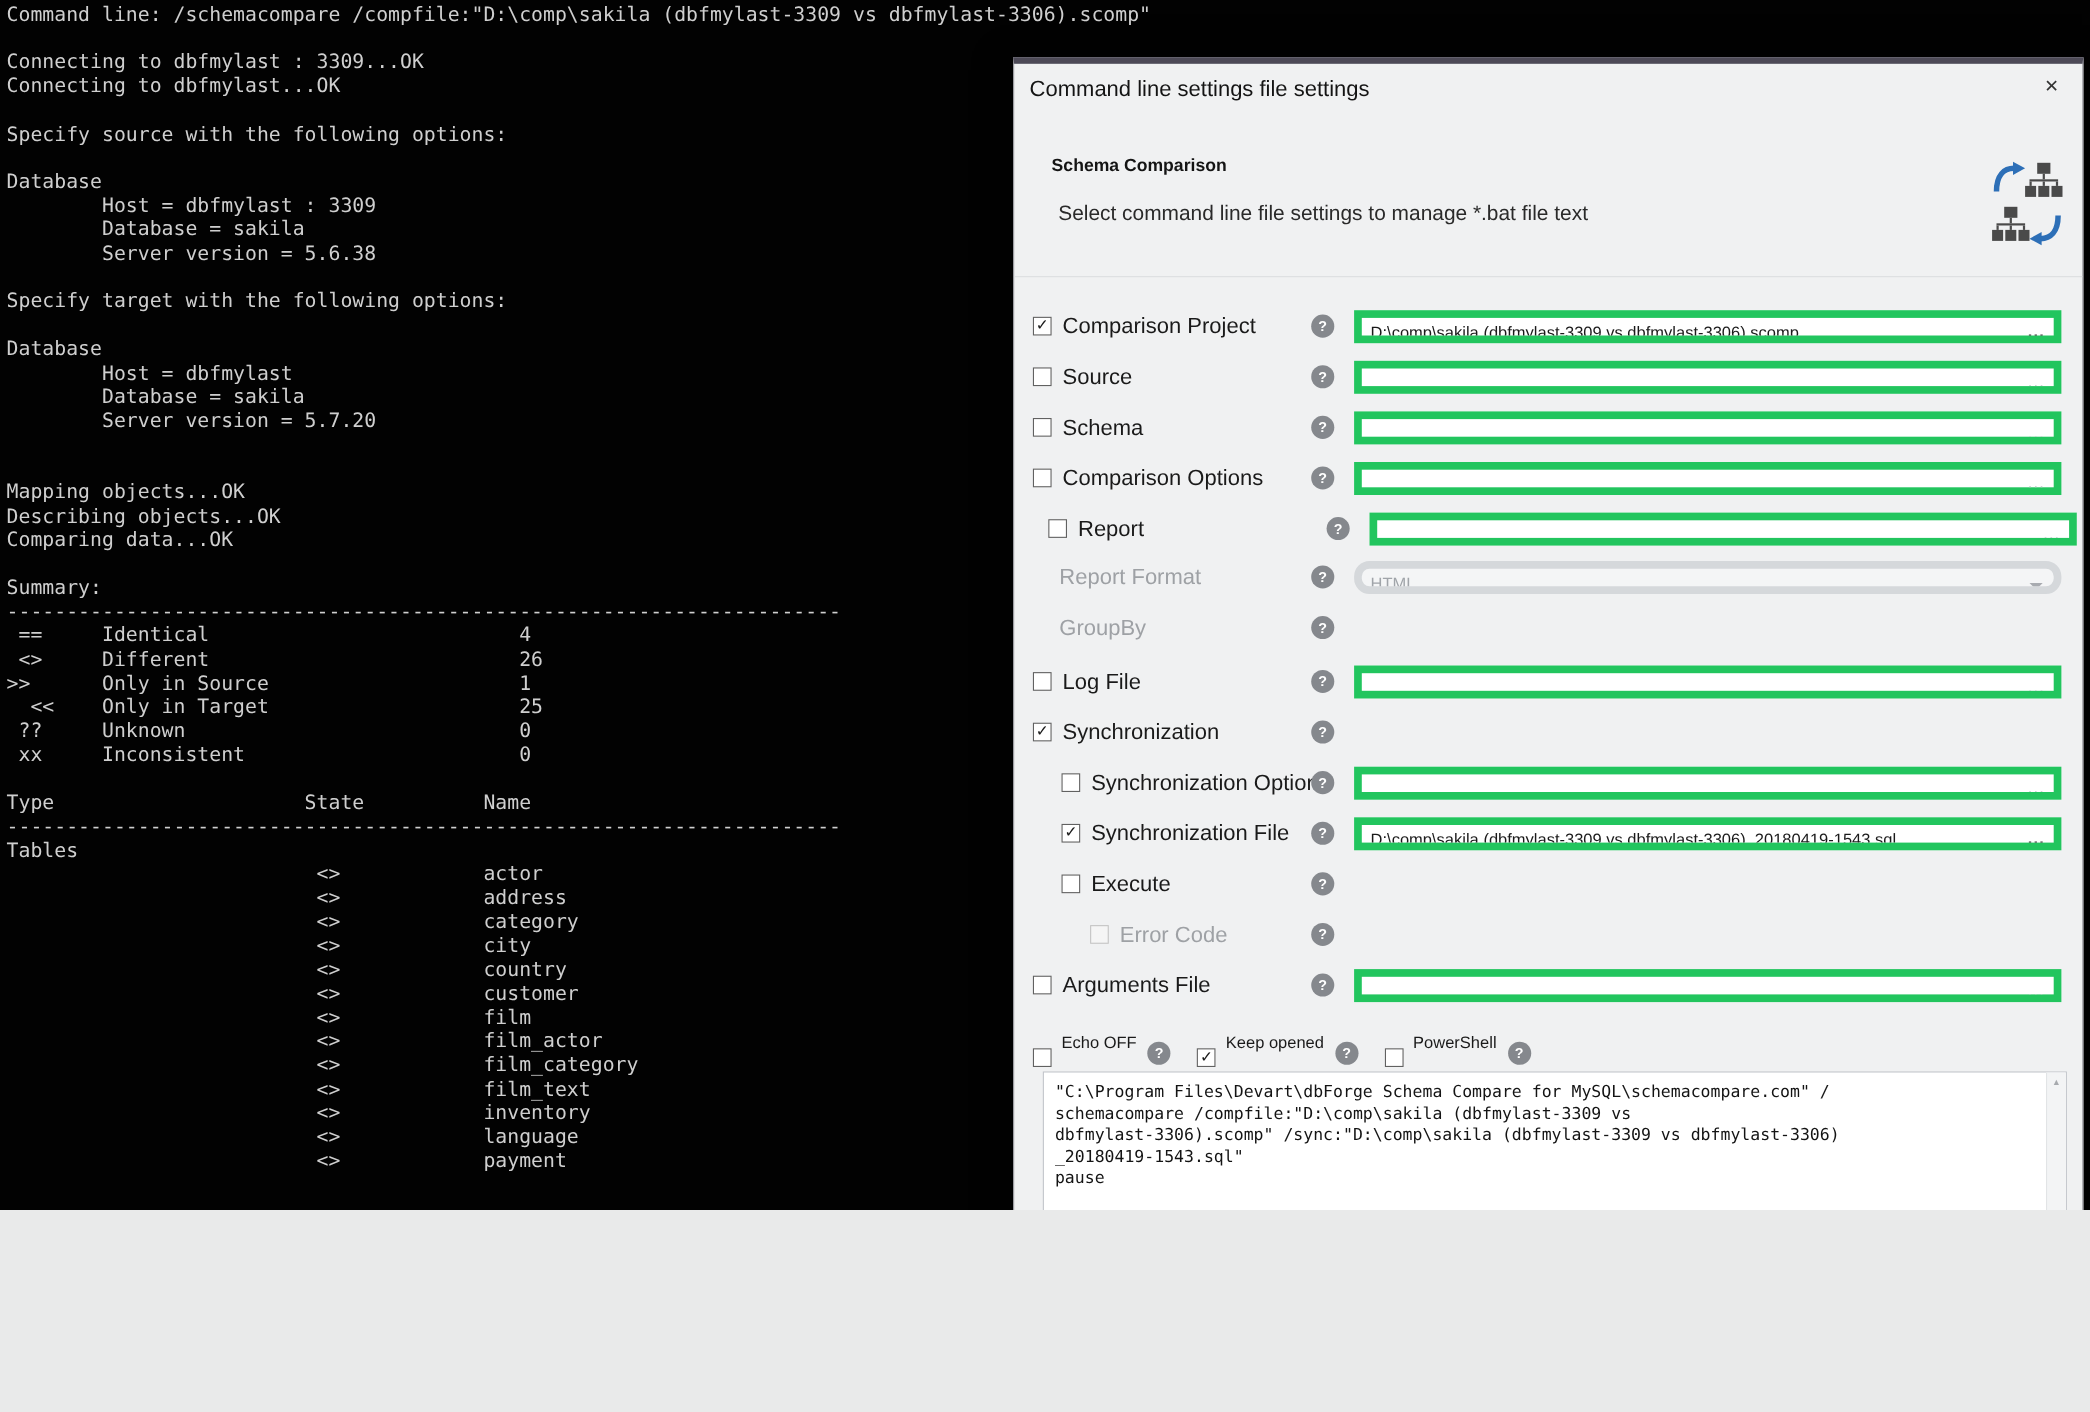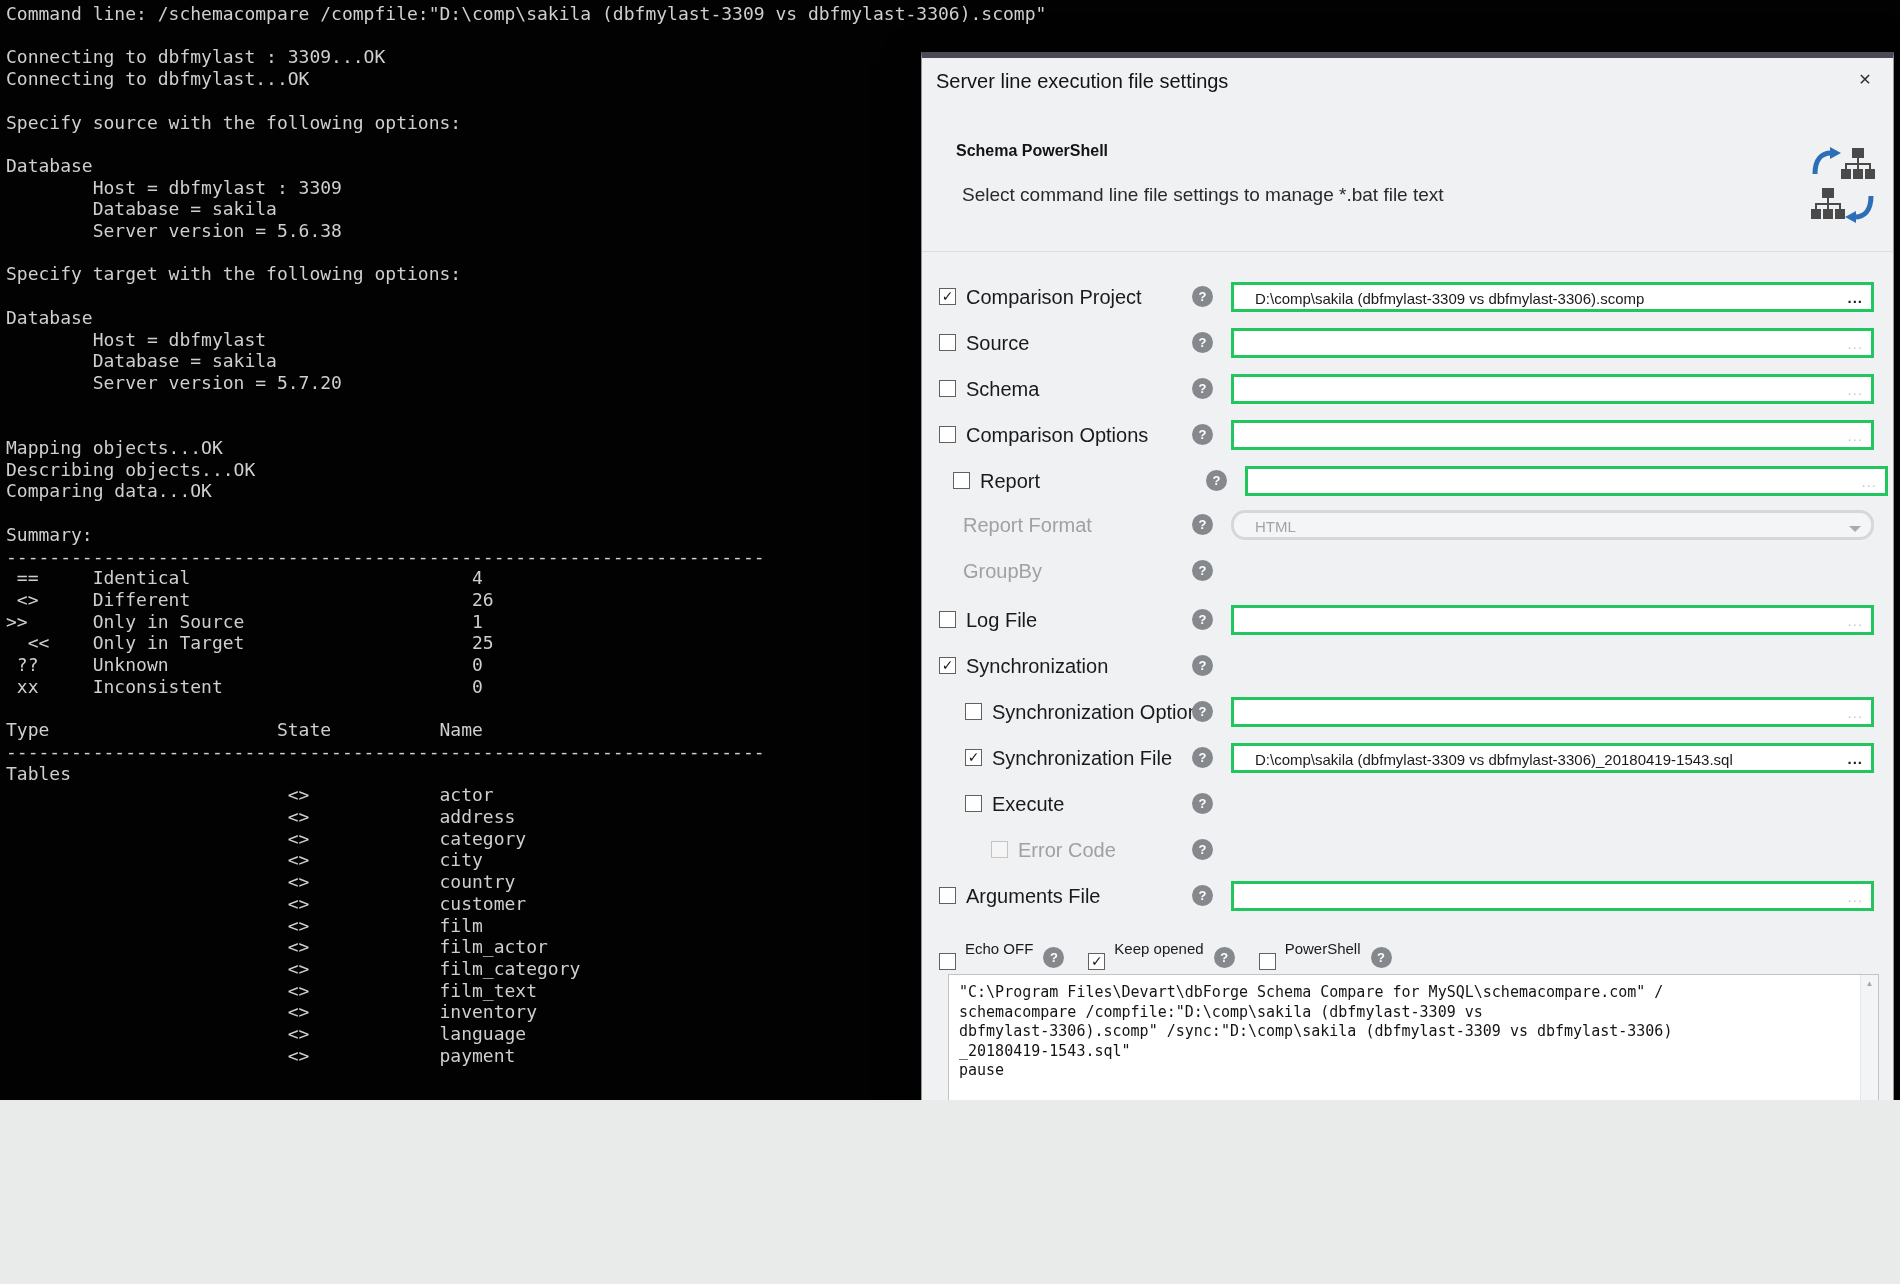--- a/index.html
+++ b/index.html
@@ -27,22 +27,22 @@
   .cb{position:absolute;top:6px;width:17px;height:17px;background:#fff;border:1px solid #616161;
       box-sizing:border-box;text-align:center;color:#1a1a1a;
       font:bold 14px/14px "DejaVu Sans",sans-serif;}
   .cb-disabled{border-color:#c4c4c4;background:#f5f5f5;}
   .rl{position:absolute;top:0;line-height:30px;font-size:20px;color:#1a1a1a;white-space:nowrap;}
   .disabled .rl{color:#9ea1a5;}
   .help{position:absolute;left:270px;top:4px;width:21px;height:21px;border-radius:50%;
         background:#85888d;color:#fff;text-align:center;
         font:bold 13px/21px "Liberation Sans",sans-serif;}
   .fld{position:absolute;left:309px;top:0;width:643px;height:30px;background:#fff;
-       border:3px solid #22c55e;box-sizing:border-box;font-size:15px;line-height:28px;
-       color:#1a1a1a;padding:0 30px 0 21px;white-space:nowrap;overflow:hidden;}
+       border:7px solid #22c55e;box-sizing:border-box;font-size:15px;line-height:28px;
+       color:#1a1a1a;padding:0 30px 0 8px;white-space:nowrap;overflow:hidden;}
   .fld.combo{background:#f4f5f6;border-color:#d5d8db;color:#a0a4a9;border-radius:14px;}
   .dots{position:absolute;right:8px;top:0;line-height:25px;font-weight:bold;letter-spacing:1px;
         color:#1d1d1d;font-size:15px;}
   .dots.faint{color:#c3c6ca;font-weight:normal;}
   .arrow{position:absolute;right:10px;top:13px;width:0;height:0;border-left:6px solid transparent;
          border-right:6px solid transparent;border-top:6px solid #a8abb0;}
   
   .opts{position:absolute;left:17px;top:876px;height:30px;display:flex;align-items:flex-start;}
   .opts .cb{position:relative;top:6px;}
   .opts .ol{line-height:30px;font-size:15px;color:#1a1a1a;margin:0 10px 0 9px;white-space:nowrap;}
@@ -126,24 +126,24 @@
                           &lt;&gt;            film
                           &lt;&gt;            film_actor
                           &lt;&gt;            film_category
                           &lt;&gt;            film_text
                           &lt;&gt;            inventory
                           &lt;&gt;            language
                           &lt;&gt;            payment</pre>
   </div>
 
   <div class="dialog">
-    <div class="dlg-title">Server line execution file settings</div>
+    <div class="dlg-title">Command line settings file settings</div>
     <div class="dlg-close">✕</div>
 
-    <div class="hdr-title">Schema PowerShell</div>
+    <div class="hdr-title">Schema Comparison</div>
     <div class="hdr-sub">Select command line file settings to manage *.bat file text</div>
 
     <svg class="hdr-icon" width="68" height="78" viewBox="0 0 68 78">
       <g fill="#4a4a4a">
         <g transform="translate(32,2)">
           <rect x="11" y="0" width="12" height="10"></rect>
             <rect x="16" y="10" width="2" height="5"></rect>
           <rect x="4" y="15" width="26" height="2"></rect>
           <rect x="4" y="17" width="2" height="4"></rect>
             <rect x="16" y="17" width="2" height="4"></rect>

